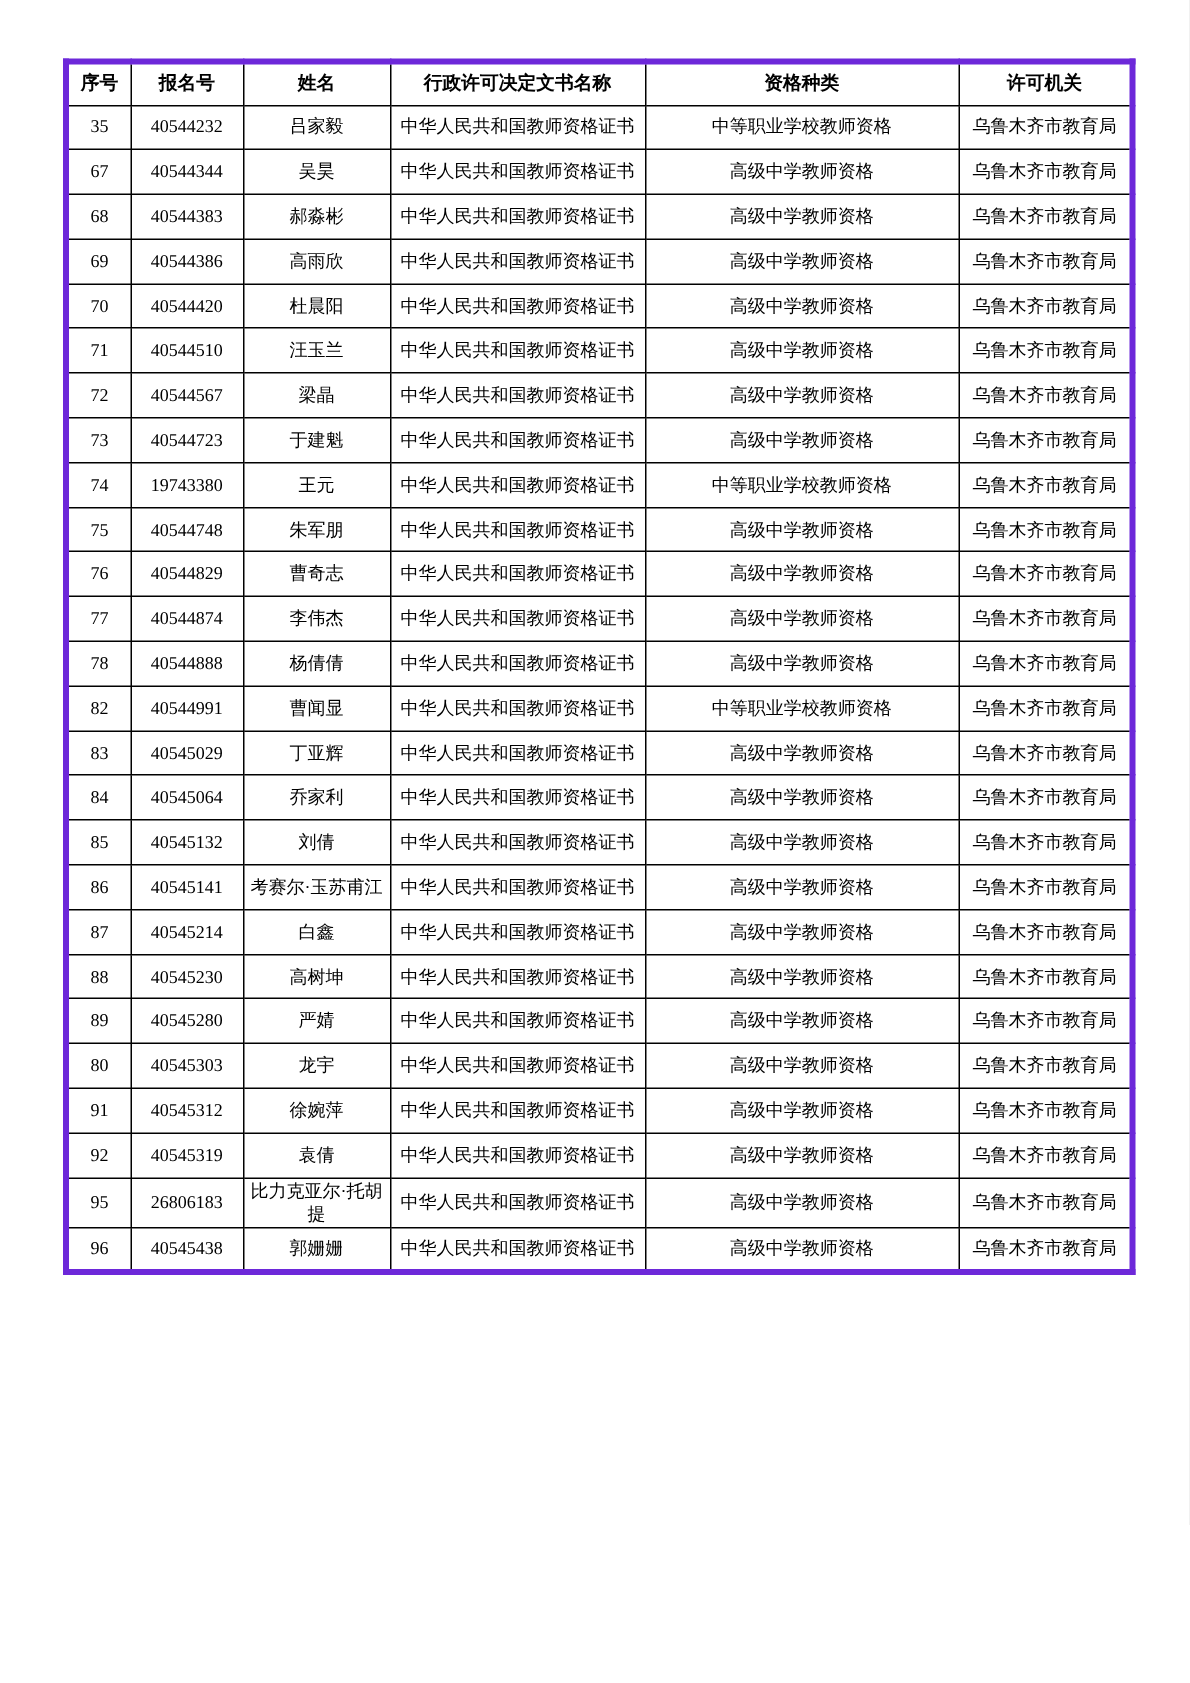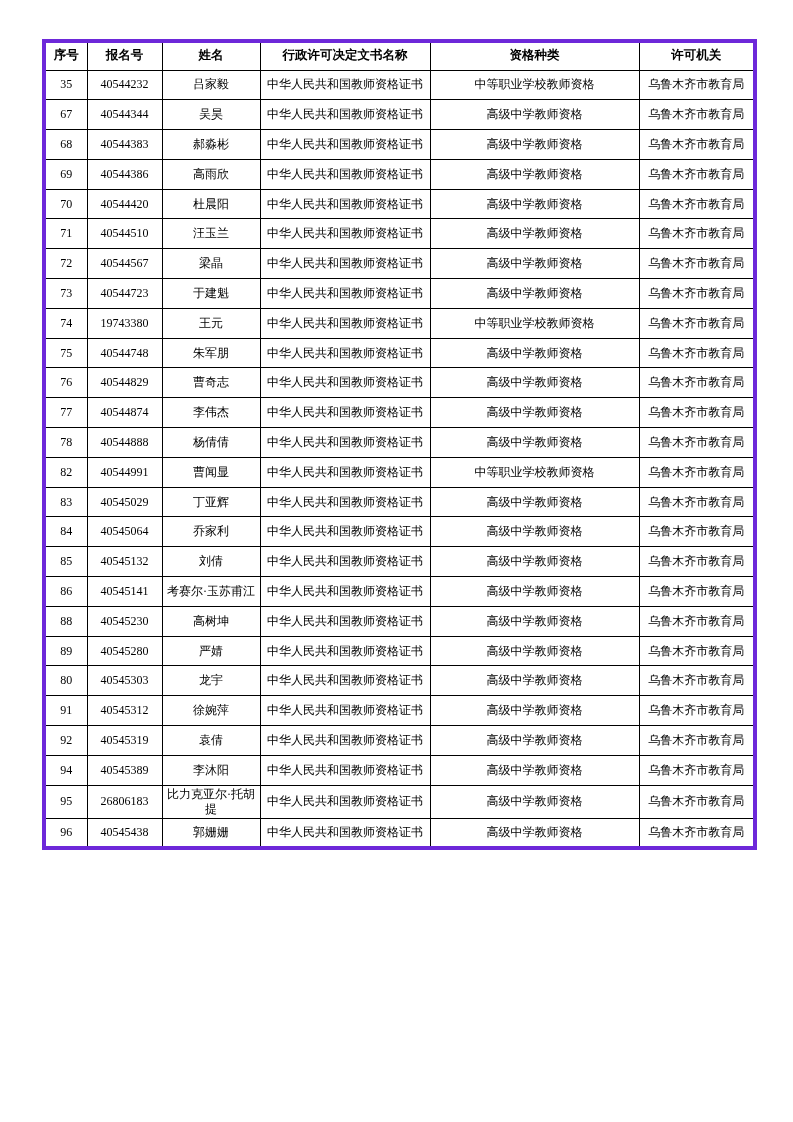--- a/index.html
+++ b/index.html
@@ -208,20 +208,28 @@
         </tr>
         <tr>
           <td>86</td>
           <td>40545141</td>
           <td>考赛尔·玉苏甫江</td>
           <td>中华人民共和国教师资格证书</td>
           <td>高级中学教师资格</td>
           <td>乌鲁木齐市教育局</td>
         </tr>
         <tr>
+          <td>87</td>
+          <td>40545214</td>
+          <td>白鑫</td>
+          <td>中华人民共和国教师资格证书</td>
+          <td>高级中学教师资格</td>
+          <td>乌鲁木齐市教育局</td>
+        </tr>
+        <tr>
           <td>88</td>
           <td>40545230</td>
           <td>高树坤</td>
           <td>中华人民共和国教师资格证书</td>
           <td>高级中学教师资格</td>
           <td>乌鲁木齐市教育局</td>
         </tr>
         <tr>
           <td>89</td>
           <td>40545280</td>
@@ -243,28 +251,20 @@
           <td>40545312</td>
           <td>徐婉萍</td>
           <td>中华人民共和国教师资格证书</td>
           <td>高级中学教师资格</td>
           <td>乌鲁木齐市教育局</td>
         </tr>
         <tr>
           <td>92</td>
           <td>40545319</td>
           <td>袁倩</td>
-          <td>中华人民共和国教师资格证书</td>
-          <td>高级中学教师资格</td>
-          <td>乌鲁木齐市教育局</td>
-        </tr>
-        <tr>
-          <td>94</td>
-          <td>40545389</td>
-          <td>李沐阳</td>
           <td>中华人民共和国教师资格证书</td>
           <td>高级中学教师资格</td>
           <td>乌鲁木齐市教育局</td>
         </tr>
         <tr>
           <td>95</td>
           <td>26806183</td>
           <td>比力克亚尔·托胡提</td>
           <td>中华人民共和国教师资格证书</td>
           <td>高级中学教师资格</td>

